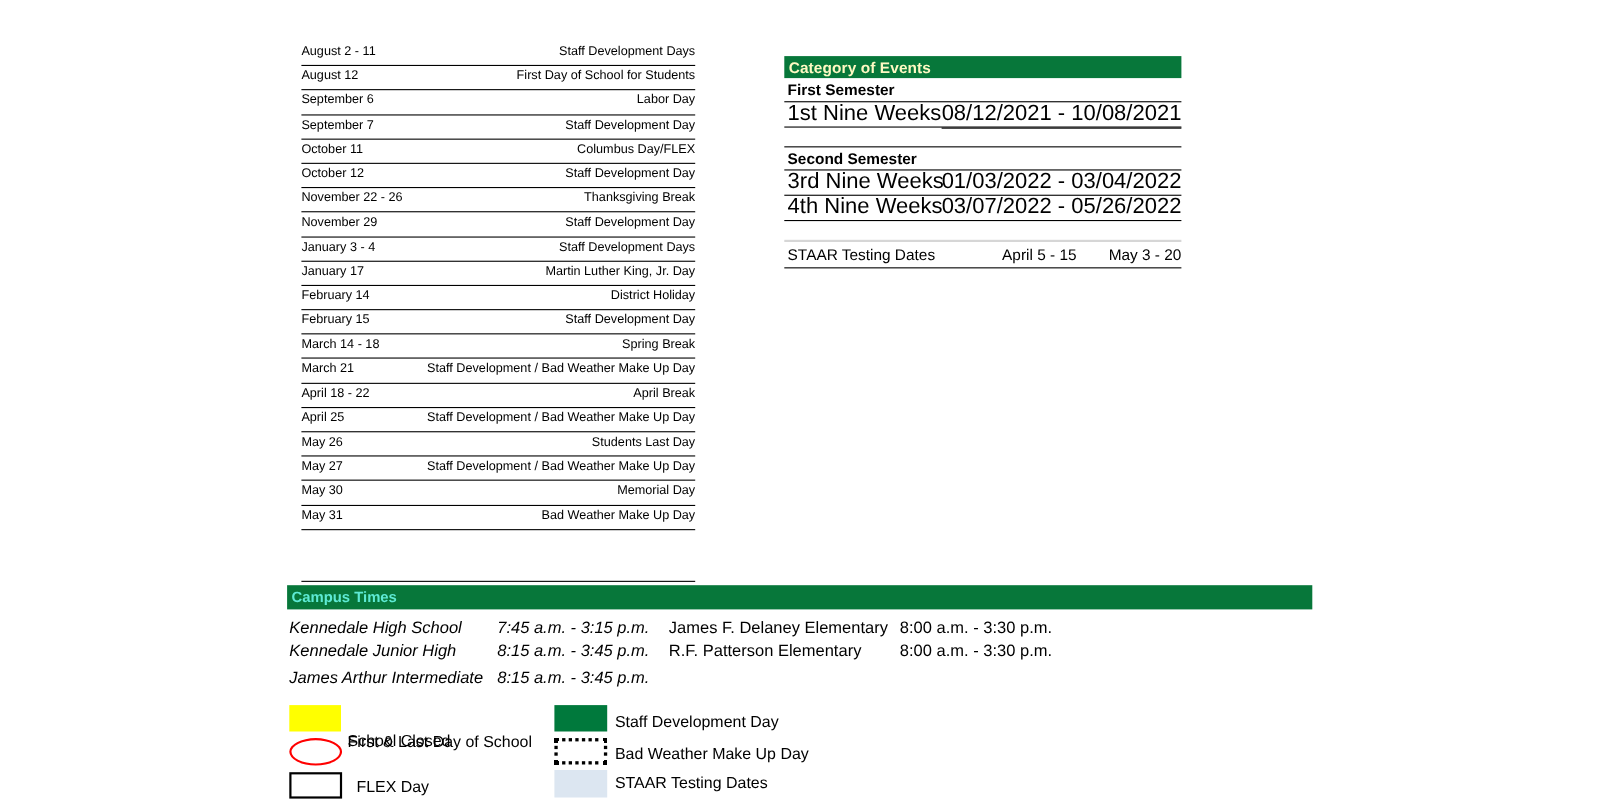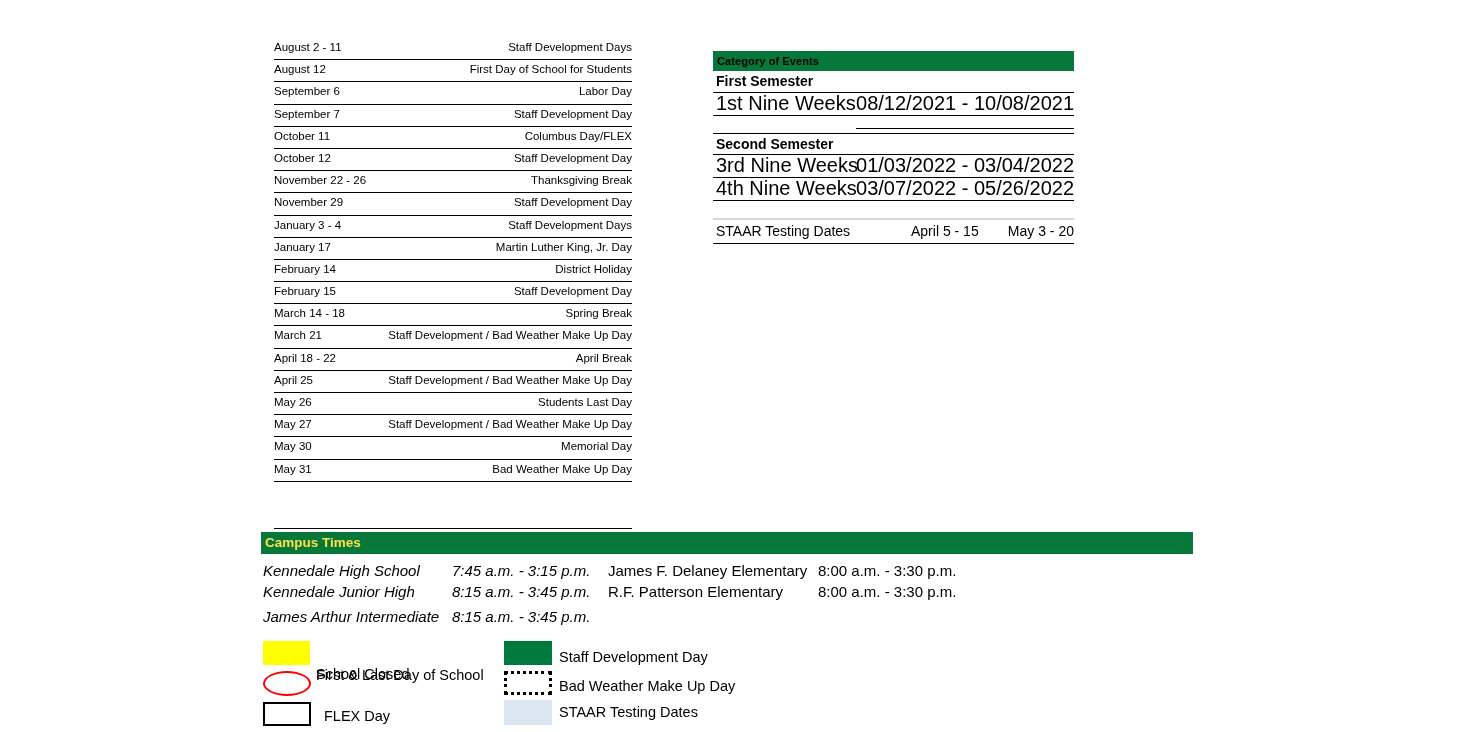--- a/index.html
+++ b/index.html
@@ -53,23 +53,23 @@
 
   
   #category-table {
     position: absolute;
     left: 713px;
     top: 51px;
     width: 361px;
   }
   .green-bar {
     background: #07773a;
-    color: #000000;
+    color: #fef9c3;
     font-weight: bold;
-    font-size: 11px;
+    font-size: 14px;
     line-height: 20px;
     height: 20px;
     padding-left: 4px;
     box-sizing: border-box;
     letter-spacing: 0.1px;
   }
   .cat-sub {
     font-weight: bold;
     font-size: 14px;
     line-height: 21px;
@@ -95,21 +95,21 @@
     white-space: nowrap;
   }
   .cat-row .cat-value {
     position: absolute;
     right: 0;
     top: 0;
     white-space: nowrap;
   }
   .cat-row.underline-value .cat-value {
     border-bottom: 1.6px solid #000000;
-    padding-bottom: 14px;
+    padding-bottom: 2px;
   }
   .cat-gap {
     height: 17px;
   }
   .cat-gap.ruled {
     border-bottom: 2px solid #d6d6d6;
   }
   .staar-row {
     position: relative;
     height: 23px;
@@ -138,21 +138,21 @@
   }
 
   
   #campus-bar {
     position: absolute;
     left: 261px;
     top: 532px;
     width: 932px;
     height: 22px;
     background: #07773a;
-    color: #fde047;
+    color: #5eead4;
     font-weight: bold;
     font-size: 13.5px;
     line-height: 22px;
     padding-left: 4px;
     box-sizing: border-box;
   }
   #campus-left {
     position: absolute;
     left: 263px;
     top: 560px;

